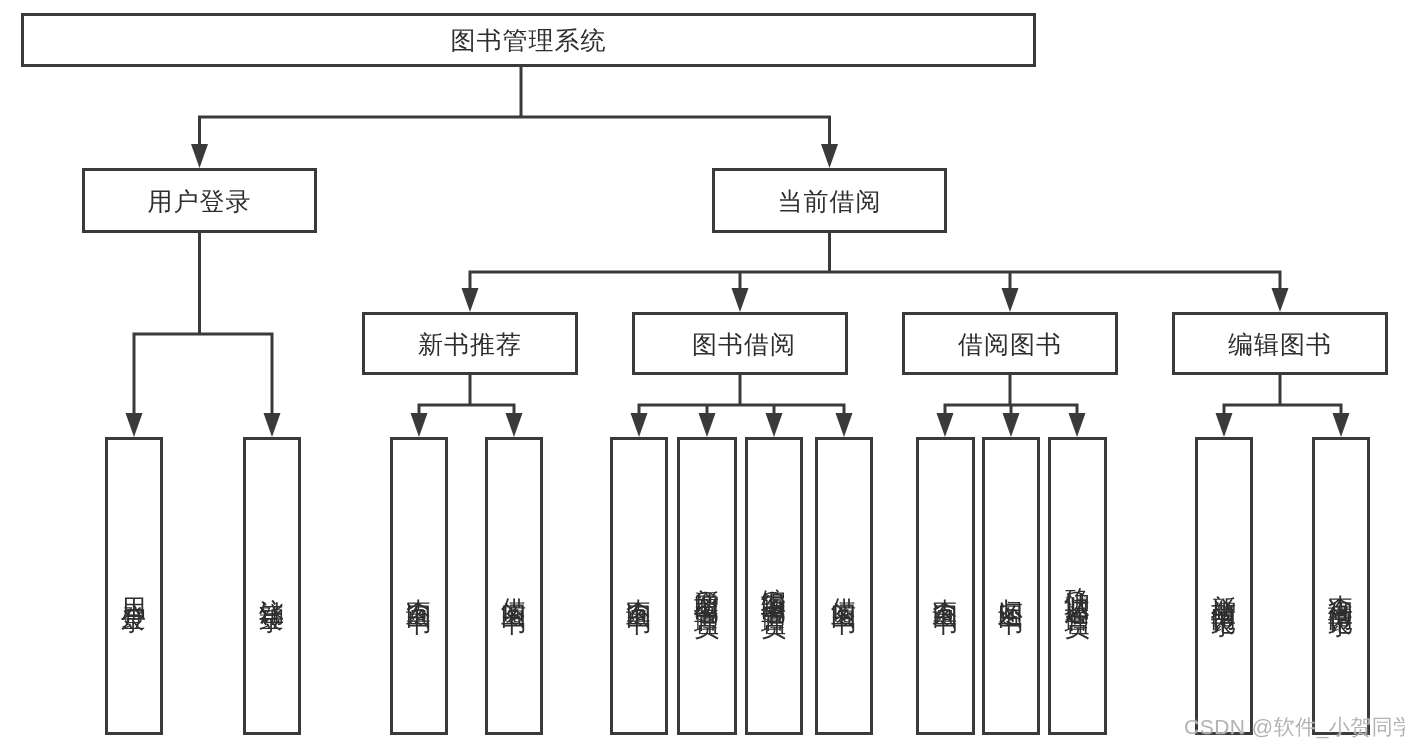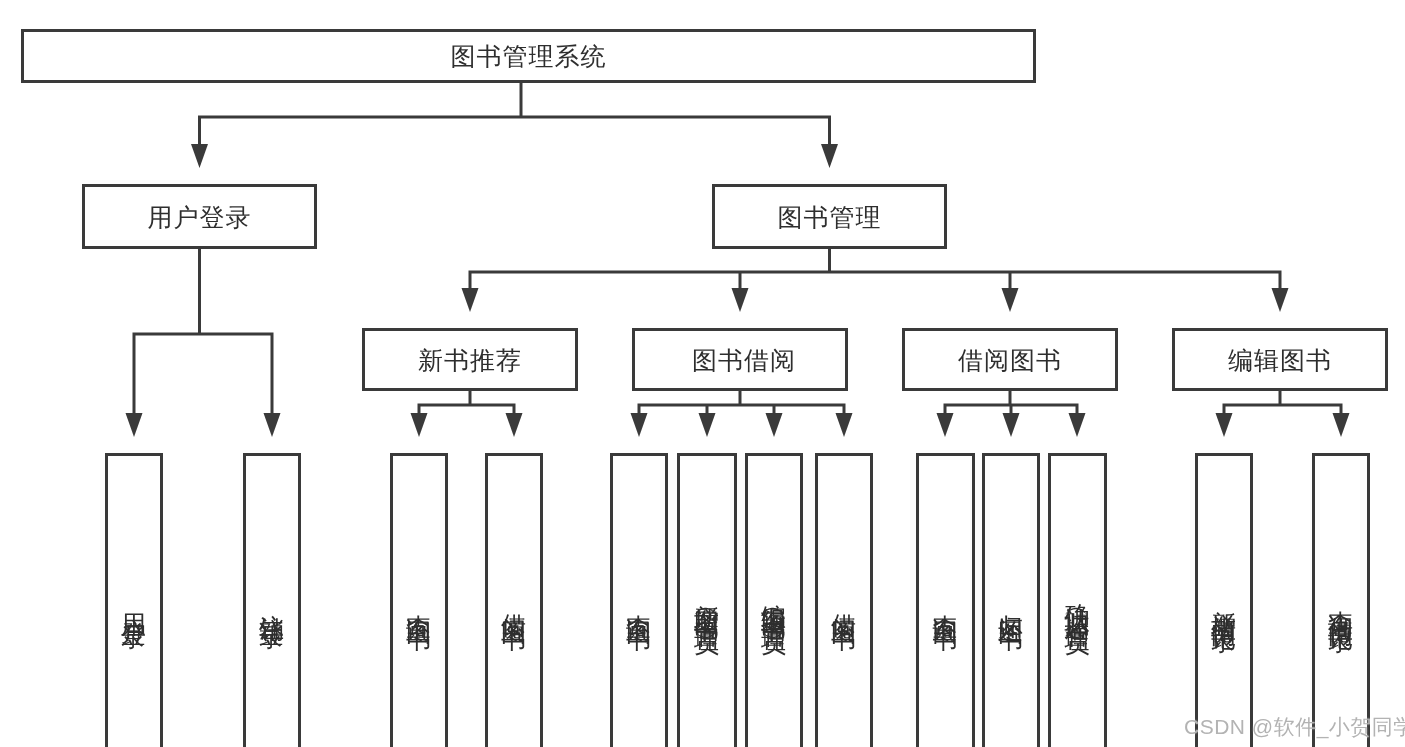--- a/index.html
+++ b/index.html
@@ -24,21 +24,20 @@
     box-sizing:border-box;
     background:#fff;
     border:3px solid var(--line);
     color:var(--text);
     display:flex;align-items:center;justify-content:center;
     text-align:left;
     z-index:2;
     font-size:25px;
     letter-spacing:1px;
     line-height:1.2;
-    margin-top:16px;
   }
   .node.v{
     writing-mode:vertical-rl;
     text-orientation:mixed;
     letter-spacing:4px;
     font-size:25px;
   }
   .watermark{
     position:absolute;
     z-index:3;
@@ -103,21 +102,21 @@
       <polygon points="1002.5,413 1019.5,413 1011,437"></polygon>
       <polygon points="1068.5,413 1085.5,413 1077,437"></polygon>
       <polygon points="1215.5,413 1232.5,413 1224,437"></polygon>
       <polygon points="1332.5,413 1349.5,413 1341,437"></polygon>
     </g>
   </svg>
 
   <div class="node" style="left:21px;top:13px;width:1015px;height:54px;">图书管理系统</div>
 
   <div class="node" style="left:82px;top:168px;width:235px;height:65px;">用户登录</div>
-  <div class="node" style="left:712px;top:168px;width:235px;height:65px;">图书管理</div>
+  <div class="node" style="left:712px;top:168px;width:235px;height:65px;">当前借阅</div>
 
   <div class="node" style="left:362px;top:312px;width:216px;height:63px;">新书推荐</div>
   <div class="node" style="left:632px;top:312px;width:216px;height:63px;padding-left:8px;">图书借阅</div>
   <div class="node" style="left:902px;top:312px;width:216px;height:63px;">借阅图书</div>
   <div class="node" style="left:1172px;top:312px;width:216px;height:63px;">编辑图书</div>
 
   <div class="node v" style="left:105px;top:437px;width:58px;height:298px;">用户登录</div>
   <div class="node v" style="left:243px;top:437px;width:58px;height:298px;">注销登录</div>
 
   <div class="node v" style="left:390px;top:437px;width:58px;height:298px;">查询图书</div>

